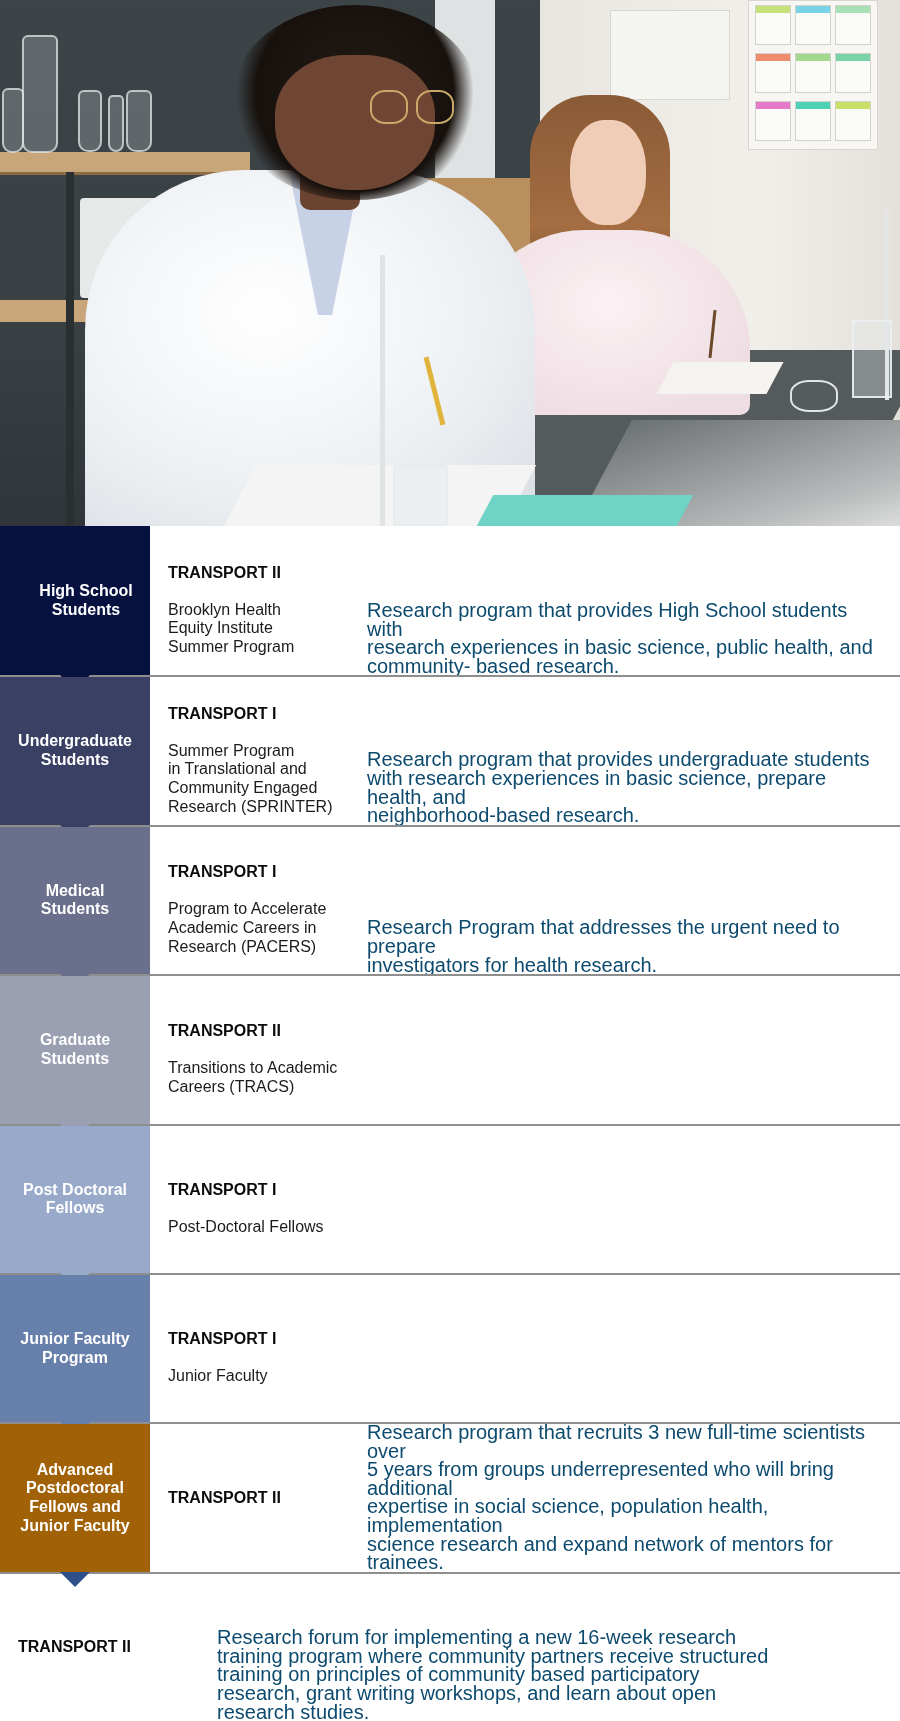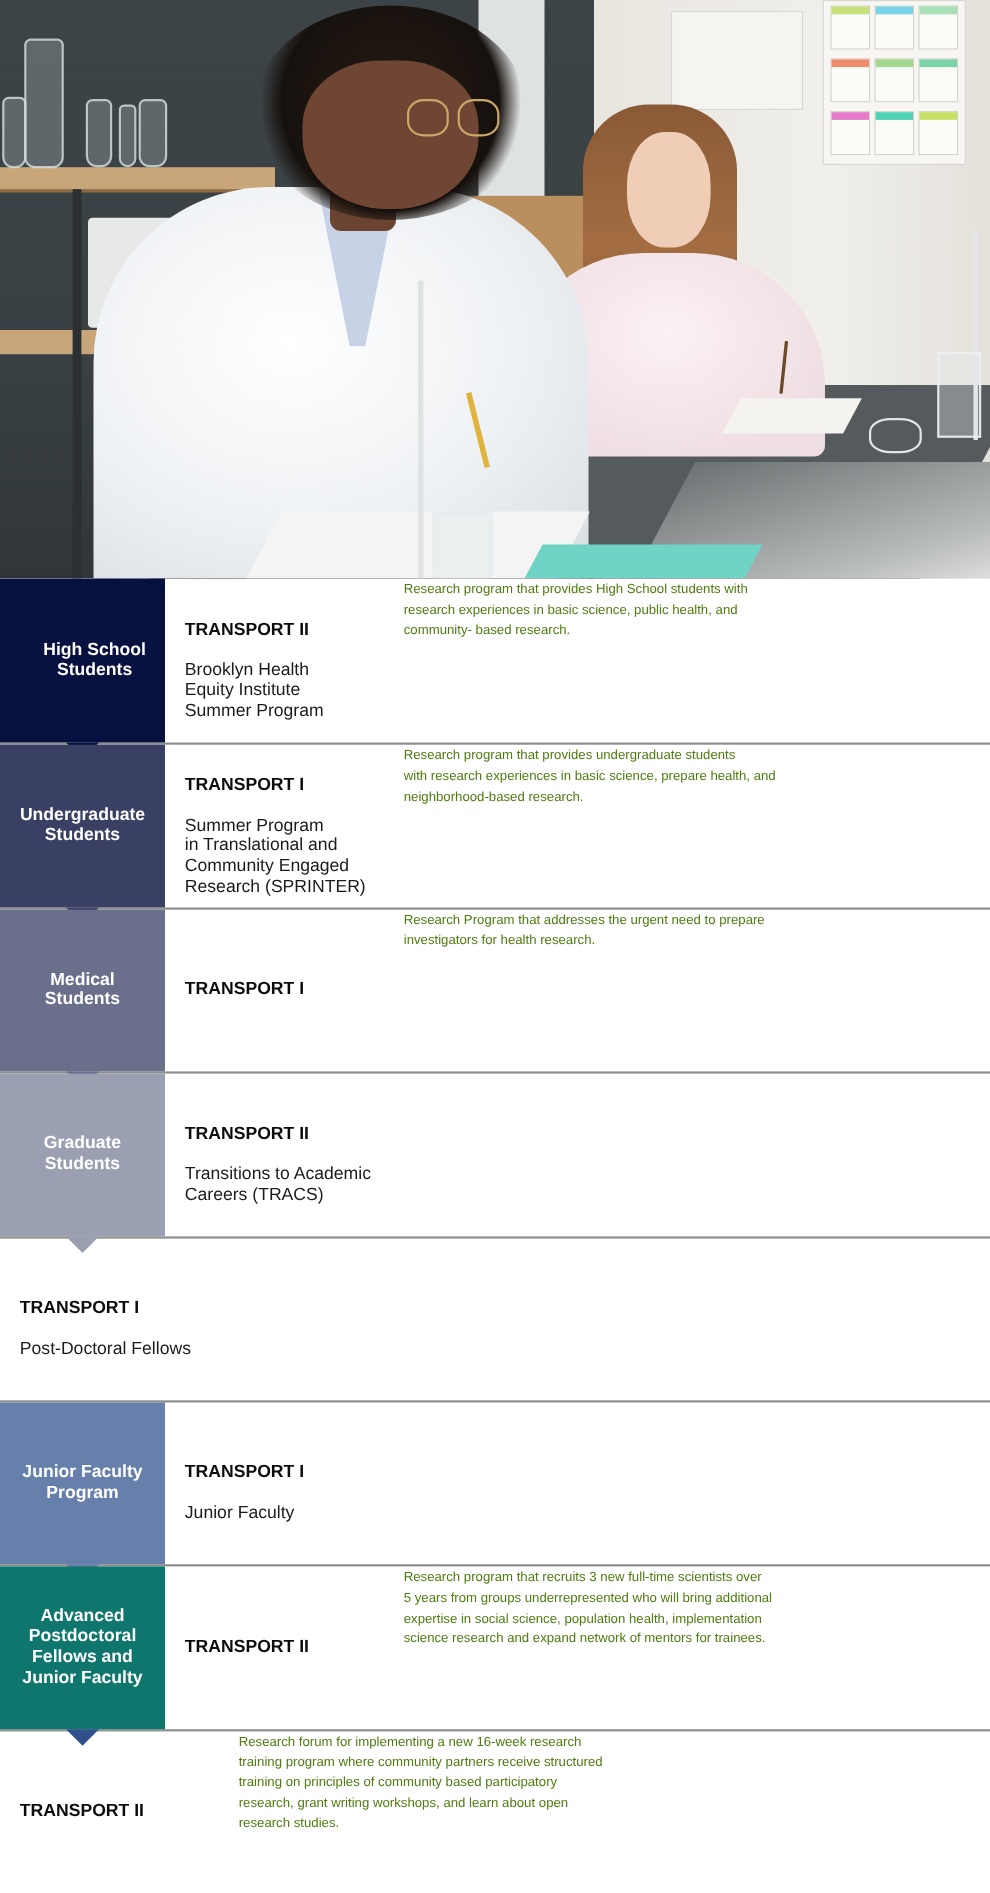--- a/index.html
+++ b/index.html
@@ -66,22 +66,22 @@
   }
   .row:last-child .audience::after { display: none; }
   .row .audience-text { white-space: pre-line; }
   .row .program {
     flex: 0 0 217px; width: 217px; padding-left: 18px; display: flex; align-items: center;
     font-size: 16px; line-height: 18.6px; color: #1b1b1b;
   }
   .row .program-inner { white-space: pre-line; }
   .row .track { display: block; font-weight: bold; color: #0c0c0c; }
   .row .description {
-    flex: 1 1 auto; padding-right: 14px; display: flex; align-items: flex-start;
-    font-size: 12px; line-height: 18.6px; color: #4d7c0f;
+    flex: 1 1 auto; padding-right: 14px; display: flex; align-items: flex-end;
+    font-size: 20px; line-height: 18.6px; color: #0c4a6e;
   }
   .row .description-inner { white-space: pre-line; }
 </style>
 </head>
 <body>
 
 <div class="hero" title="Two students in white lab coats sitting at a laboratory bench taking notes, with glassware and shelves in the background">
   <div class="wall-dark"></div>
   <div class="wall-light"></div>
   <div class="poster-strip"></div>
@@ -195,20 +195,23 @@
   </div>
 
   <div class="row">
     <div class="audience" style="background: rgb(106, 111, 140); --band: #6a6f8c;">
       <span class="audience-text">Medical
 Students</span>
     </div>
     <div class="program">
       <div class="program-inner">
         <span class="track">TRANSPORT I</span>
+        <span>Program to Accelerate
+Academic Careers in
+Research (PACERS)</span>
       </div>
     </div>
     <div class="description">
       <div class="description-inner">Research Program that addresses the urgent need to prepare
 investigators for health research.</div>
     </div>
   </div>
 
   <div class="row">
     <div class="audience" style="background: rgb(154, 160, 178); --band: #9aa0b2;">
@@ -218,20 +221,24 @@
     <div class="program">
       <div class="program-inner">
         <span class="track">TRANSPORT II</span>
         <span>Transitions to Academic
 Careers (TRACS)</span>
       </div>
     </div>
   </div>
 
   <div class="row">
+    <div class="audience" style="background: rgb(152, 169, 201); --band: #98a9c9;">
+      <span class="audience-text">Post Doctoral
+Fellows</span>
+    </div>
     <div class="program">
       <div class="program-inner">
         <span class="track">TRANSPORT I</span>
         <span>Post-Doctoral Fellows</span>
       </div>
     </div>
   </div>
 
   <div class="row">
     <div class="audience" style="background: rgb(103, 127, 171); --band: #677fab;">
@@ -240,21 +247,21 @@
     </div>
     <div class="program">
       <div class="program-inner">
         <span class="track">TRANSPORT I</span>
         <span>Junior Faculty</span>
       </div>
     </div>
   </div>
 
   <div class="row">
-    <div class="audience" style="background: #0f766e; --band: #30508c;">
+    <div class="audience" style="background: #a16207; --band: #30508c;">
       <span class="audience-text">Advanced
 Postdoctoral
 Fellows and
 Junior Faculty</span>
     </div>
     <div class="program">
       <div class="program-inner">
         <span class="track">TRANSPORT II</span>
       </div>
     </div>

